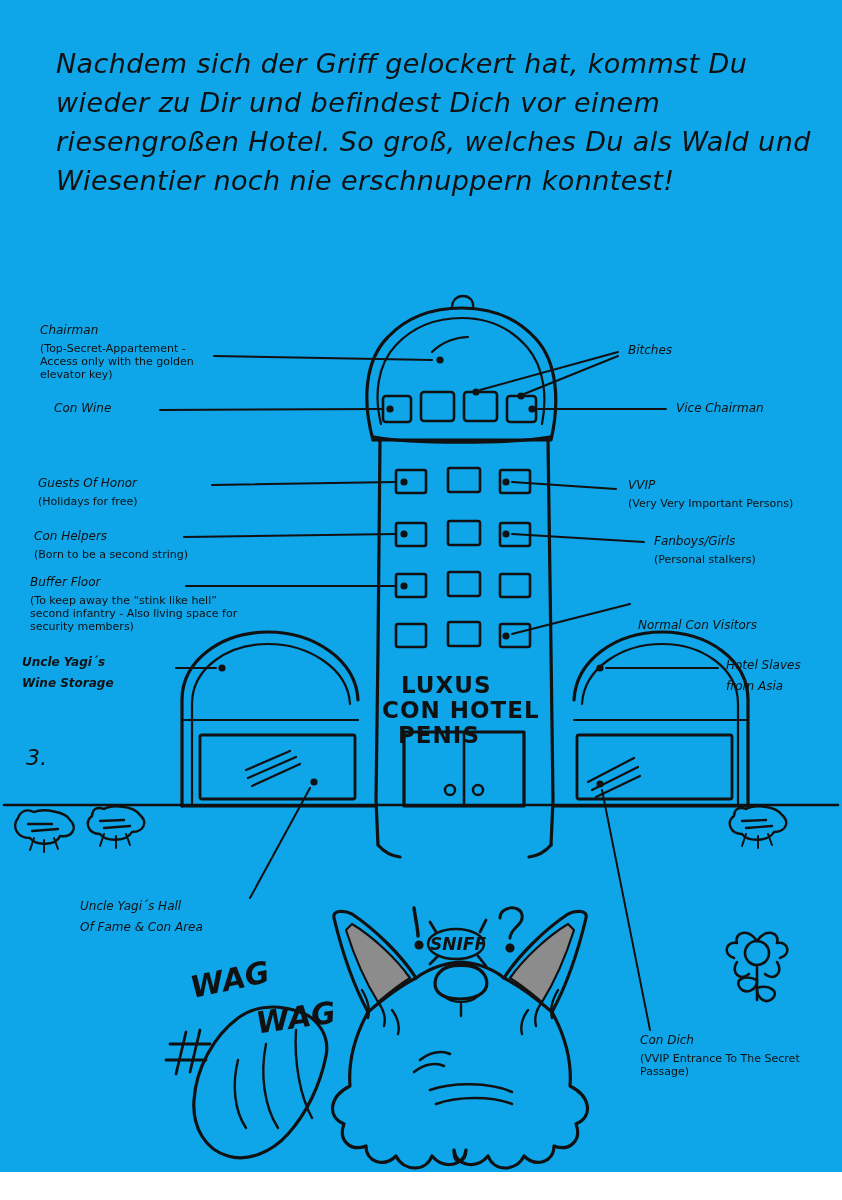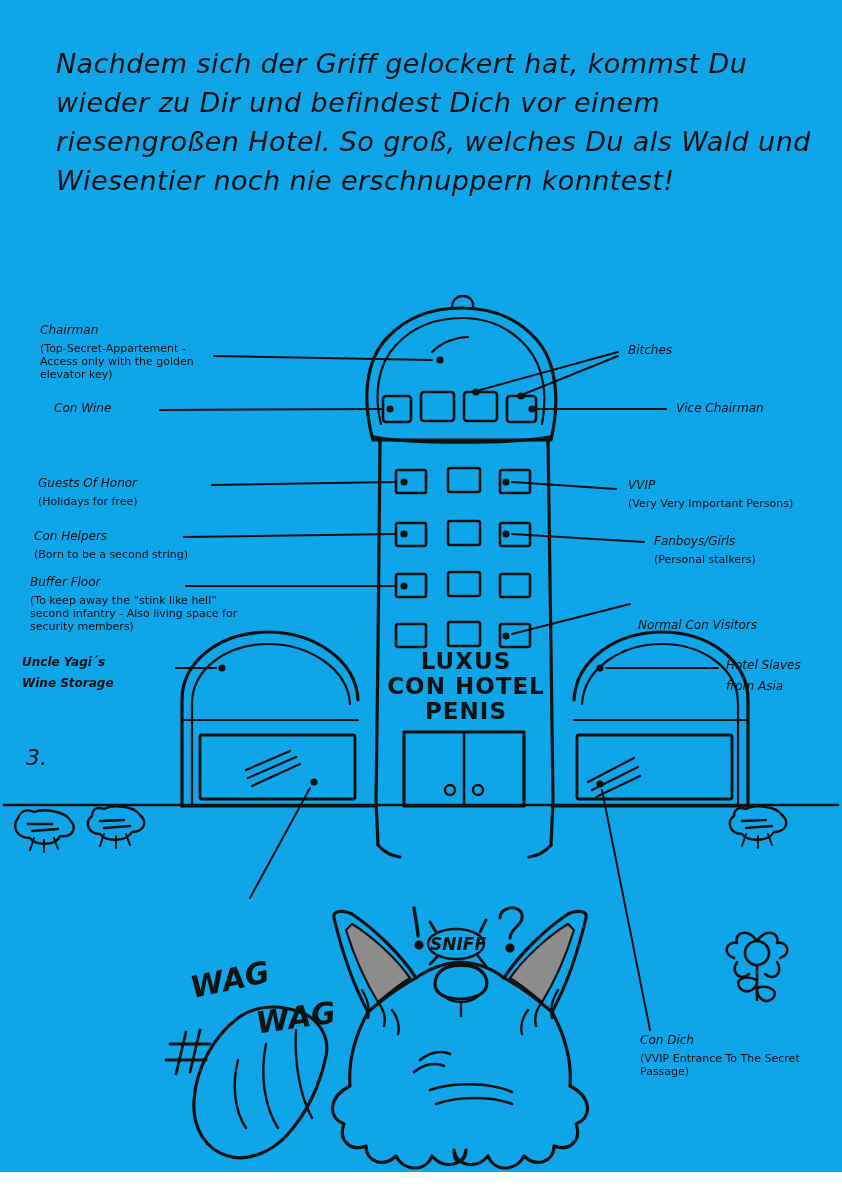--- a/index.html
+++ b/index.html
@@ -59,27 +59,27 @@
     top: 745px;
     font-family: "DejaVu Sans", sans-serif;
     font-style: italic;
     font-size: 22px;
     color: #111;
   }
 
   
   .sign {
     position: absolute;
-    text-align: center;
     font-family: "DejaVu Sans", sans-serif;
     font-size: 23px;
     font-weight: bold;
     color: #111;
     letter-spacing: 1px;
     white-space: nowrap;
+    margin-top: 24px;
   }
 
   
   .boom {
     position: absolute;
     font-family: "DejaVu Sans", sans-serif;
     font-weight: bold;
     font-style: italic;
     color: #111;
     white-space: nowrap;
@@ -390,20 +390,24 @@
 
   <div class="label right" style="left:638px; top:591px; width:200px;margin-top:24px;">
     <div class="main">Normal Con Visitors</div>
   </div>
 
   <div class="label right" style="left:726px; top:655px; width:120px;">
     <div class="main">Hotel Slaves
 from Asia</div>
   </div>
 
+  <div class="label" style="left:80px; top:896px; width:230px;">
+    <div class="main">Uncle Yagi´s Hall
+Of Fame &amp; Con Area</div>
+  </div>
 
   <div class="label" style="left:640px; top:1030px; width:200px;">
     <div class="main">Con Dich</div>
     <div class="sub">(VVIP Entrance To The Secret
 Passage)</div>
   </div>
 
   <div class="boom" style="left:430px; top:934px; font-size:17px;">SNIFF</div>
   <div class="boom" style="left:190px; top:962px; font-size:30px; transform:rotate(-12deg);">WAG</div>
   <div class="boom" style="left:256px; top:1000px; font-size:30px; transform:rotate(-8deg);">WAG</div>

